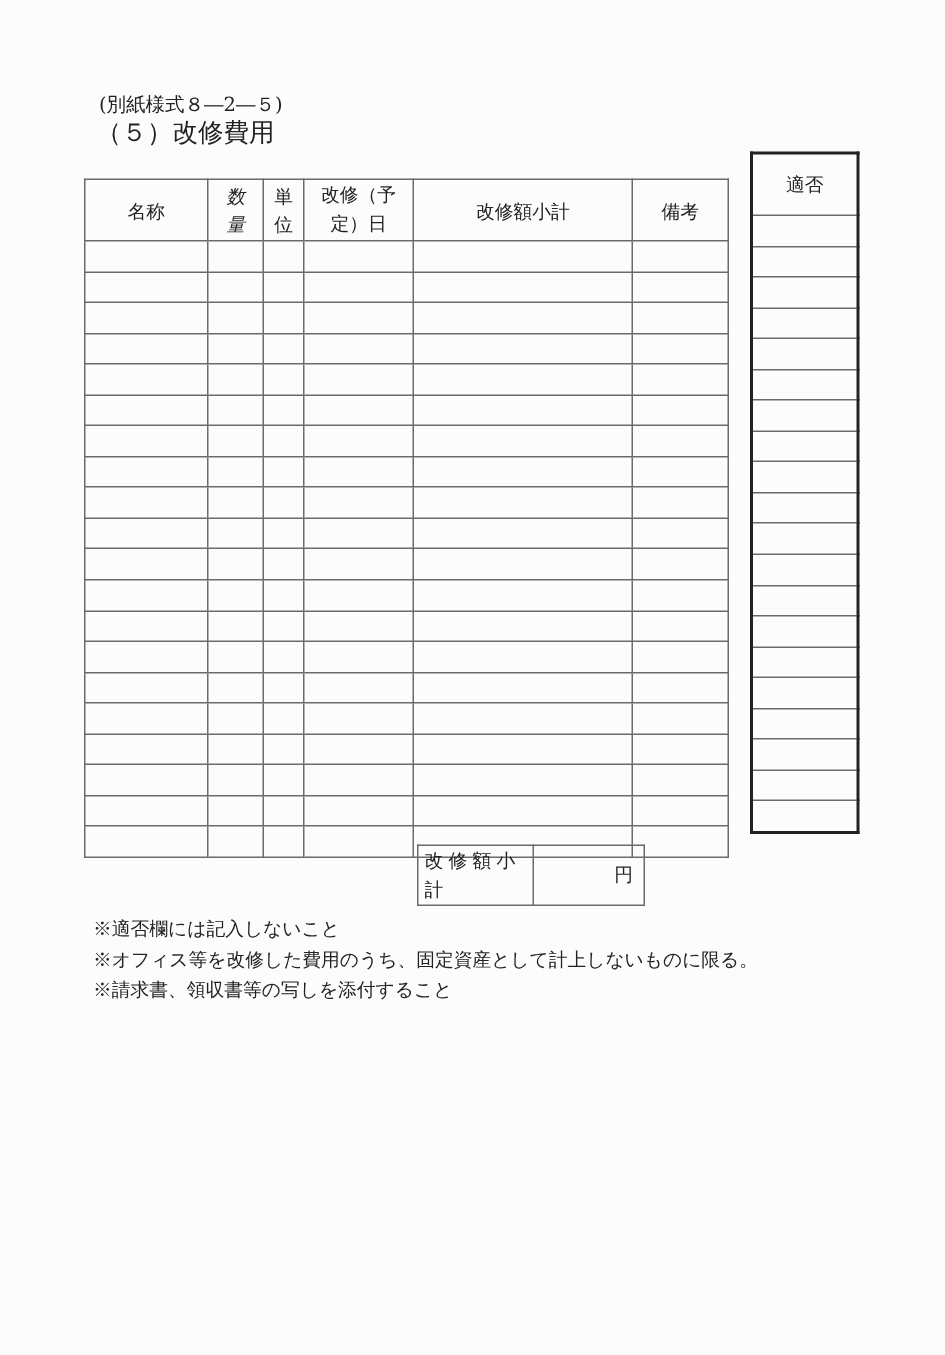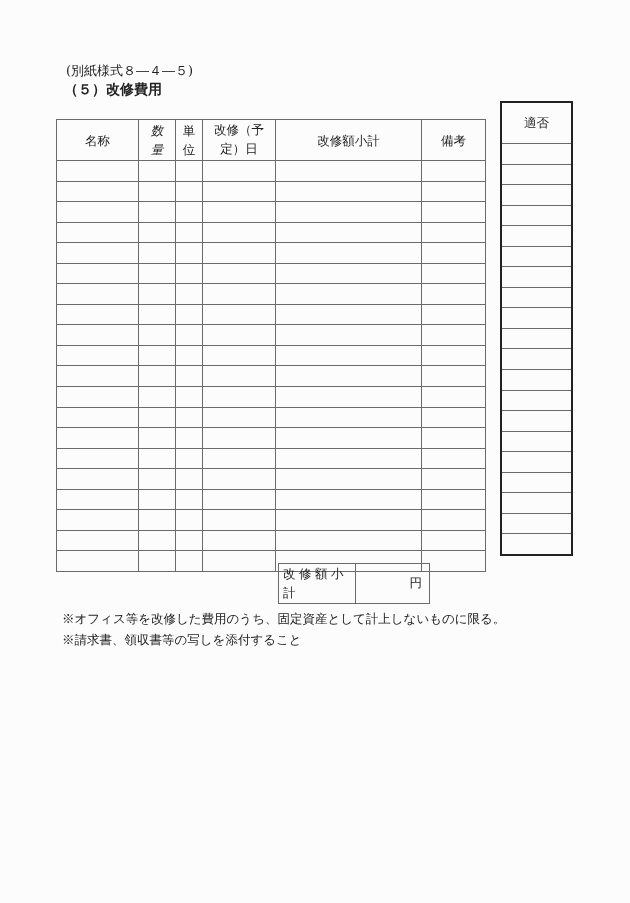--- a/index.html
+++ b/index.html
@@ -5,21 +5,21 @@
     html, body { margin: 0; padding: 0; }
     body {
       width: 630px; height: 903px;
       background: #fcfcfc;
       position: relative;
       font-family: "DejaVu Serif", "Liberation Serif", serif;
       color: #222;
       overflow: hidden;
     }
     .line1 { position: absolute; left: 66px; top: 63px; font-size: 13px; line-height: 16px; white-space: nowrap; }
-    .line2 { position: absolute; left: 64px; top: 81px; font-size: 14px; line-height: 16px; white-space: nowrap; font-weight: bold; }
+    .line2 { position: absolute; left: 64px; top: 81px; font-size: 17px; line-height: 16px; white-space: nowrap; }
 
     table { border-collapse: collapse; table-layout: fixed; }
     td, th { padding: 0; font-weight: normal; }
 
     .main-table { position: absolute; left: 56px; top: 119px; }
     .main-table th, .main-table td { border: 1px solid #6a6a6a; }
     .main-table th {
       height: 40px; font-size: 12.5px; line-height: 19px; text-align: center; vertical-align: middle;
     }
     .main-table td { height: 19.55px; }
@@ -35,21 +35,21 @@
     .subtotal-table td { border: 1px solid #6a6a6a; height: 39px; font-size: 12.5px; }
     .subtotal-label { width: 72px; line-height: 19px; letter-spacing: 3.5px; padding-left: 4px !important; vertical-align: top; margin-top: 28px; }
     .subtotal-value { width: 66px; text-align: right; padding-right: 7px !important; vertical-align: middle; }
 
     .notes { position: absolute; left: 62px; top: 609px; font-size: 12.5px; line-height: 20.5px; }
     .note { white-space: nowrap; }
   </style>
 </head>
 <body>
 
-<div class="line1">(別紙様式８―４―５)</div>
+<div class="line1">(別紙様式８―2―５)</div>
 <div class="line2">（５）改修費用</div>
 
 <table class="main-table">
   <colgroup>
     <col style="width:82px">
       <col style="width:37px">
       <col style="width:27px">
     <col style="width:73px">
       <col style="width:146px">
       <col style="width:64px">
@@ -306,15 +306,16 @@
       <tr>
     <td class="subtotal-label">改修額小計</td>
     <td class="subtotal-value">
       <span></span><span>円</span>
     </td>
   </tr>
 </tbody>
   </table>
 
 <div class="notes">
+  <div class="note">※適否欄には記入しないこと</div>
   <div class="note">※オフィス等を改修した費用のうち、固定資産として計上しないものに限る。</div>
   <div class="note">※請求書、領収書等の写しを添付すること</div>
 </div>
 
 </body></html>

